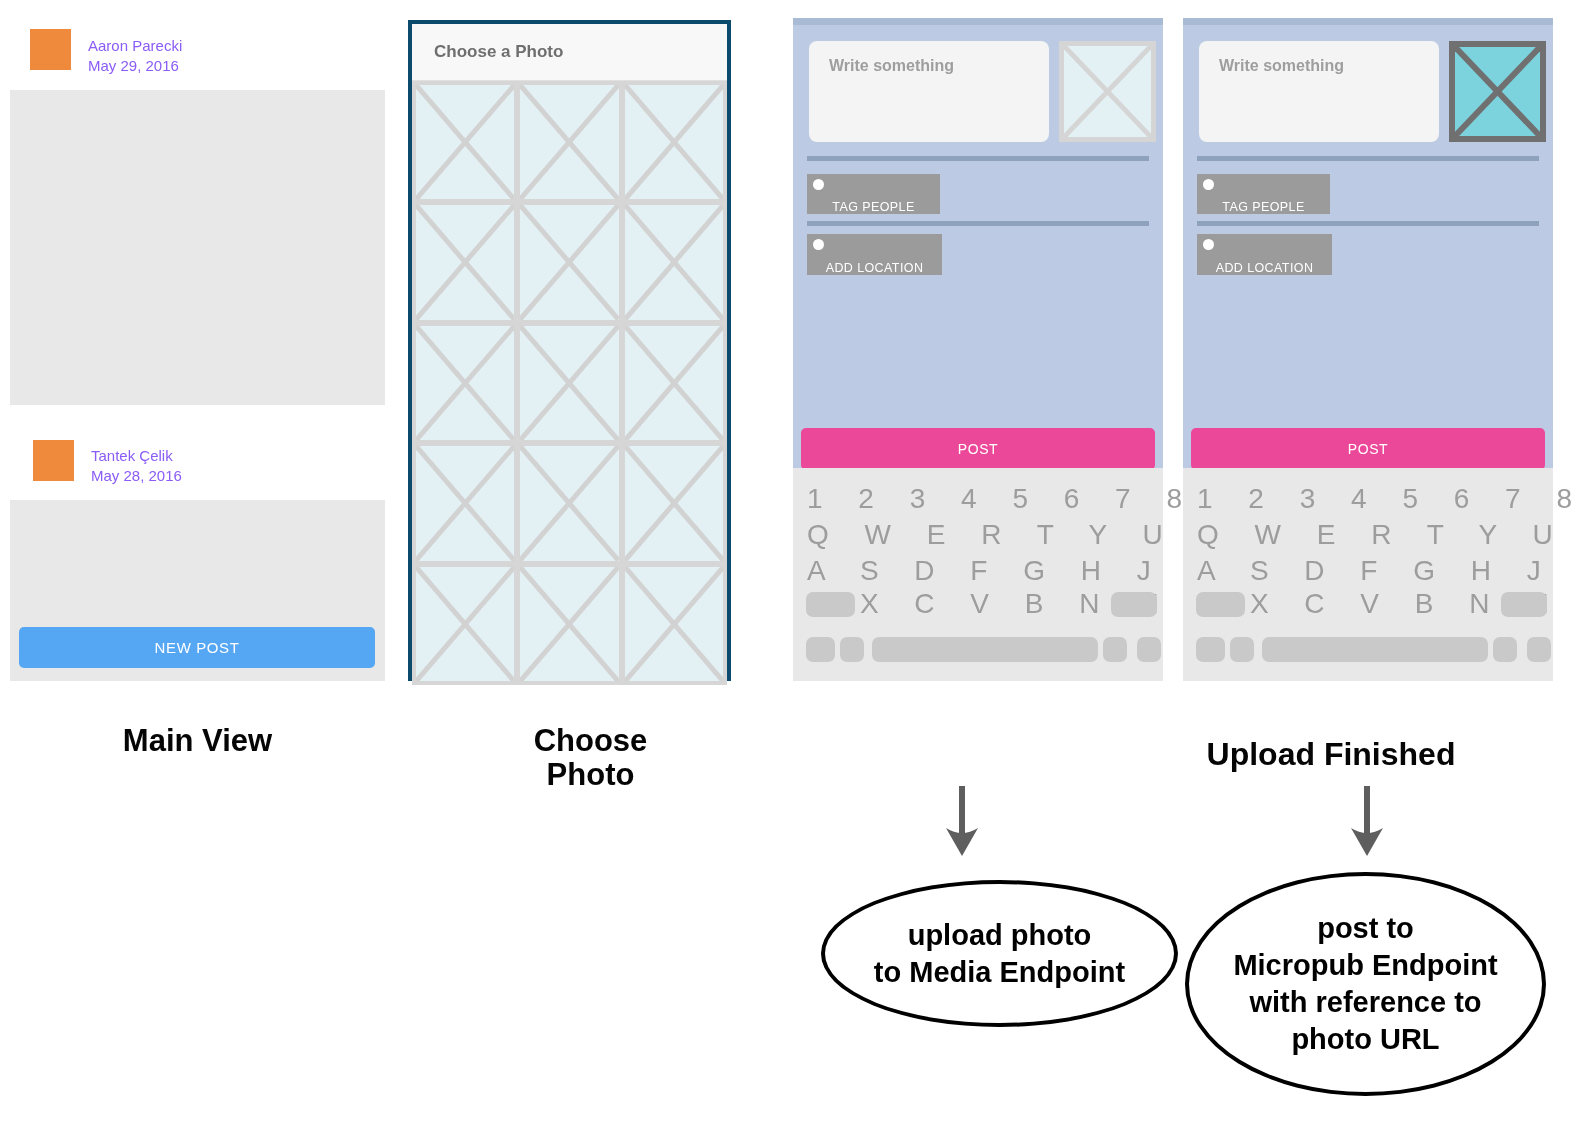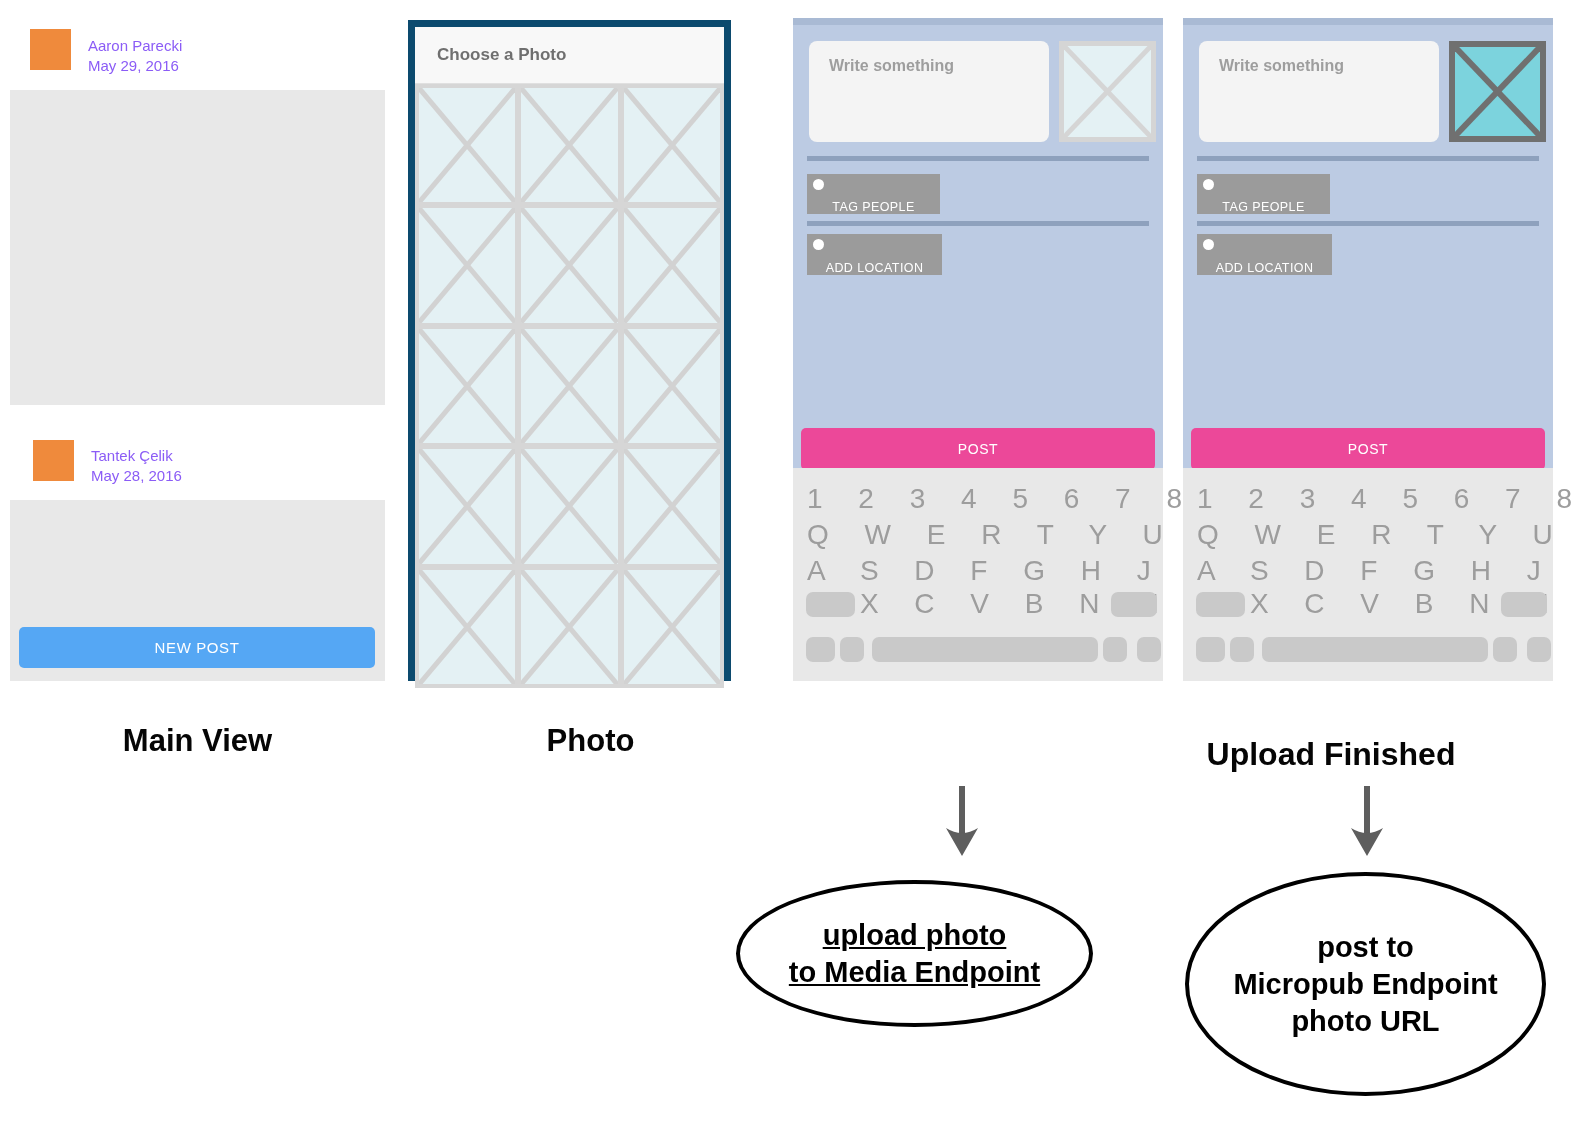--- a/index.html
+++ b/index.html
@@ -11,21 +11,21 @@
   .panel-main { position:absolute; left:10px; top:18px; width:375px; height:663px; background:#fff; }
   .avatar { position:absolute; width:41px; height:41px; background:#EF8A3C; }
   .post-meta { position:absolute; color:#8b5cf6; font-size:15px; line-height:20px; }
   .img-ph { position:absolute; left:0; width:100%; background:#E8E8E8; }
   .btn-blue { position:absolute; background:#55A7F4; border-radius:5px; color:#fff;
               display:flex; align-items:center; justify-content:center;
               font-size:15px; letter-spacing:0.6px; cursor:pointer; border:none; }
 
   
   .panel-choose { position:absolute; left:408px; top:20px; width:323px; height:661px;
-                  background:#fca5a5; border:7px solid #0c4a6e; }
+                  background:#fca5a5; border:4px solid #0c4a6e; }
   .choose-header { position:absolute; left:0; top:0; width:100%; height:57px; background:#F8F8F8;
                    border-bottom:1px solid #E0E0E0; display:flex; align-items:center; }
   .choose-header span { margin-left:22px; font-size:17px; font-weight:bold; color:#6F6F6F; }
   .photo-grid { position:absolute; left:0; top:57px; width:100%; height:604px;
                 display:grid; grid-template-columns:repeat(3,1fr); grid-template-rows:repeat(5,1fr);
                 gap:6px; padding:4px; background:#D6D6D6; }
   .photo-cell { background:#E4F1F4; position:relative; cursor:pointer; }
   .photo-cell svg, .thumb svg { position:absolute; inset:0; width:100%; height:100%; }
 
   
@@ -71,21 +71,21 @@
   .cap-main   { left:10px;   top:724px; width:375px; }
   .cap-choose { left:408px;  top:724px; width:365px; }
   .cap-create { left:793px;  top:737px; width:370px; font-size:32px; }
   .cap-upload { left:1146px; top:737px; width:370px; font-size:32px; }
   .flow-arrow { position:absolute; width:36px; height:72px; }
   .arrow-create { left:944px;  top:786px; }
   .arrow-upload { left:1349px; top:786px; }
   .ellipse { position:absolute; border:4px solid #000; border-radius:50%; background:#fff;
              display:flex; flex-direction:column; align-items:center; justify-content:center;
              font-weight:bold; color:#000; font-size:29px; line-height:37px; text-align:center; }
-  .ellipse-media    { left:736px;  top:880px; width:357px; height:147px;text-decoration:underline; }
+  .ellipse-media    { left:821px;  top:880px; width:357px; height:147px; }
   .ellipse-micropub { left:1185px; top:872px; width:361px; height:224px; }
 </style>
 </head>
 <body>
 
 <div id="stage">
 
   <div class="panel-main">
     <div class="avatar" style="left:20px; top:11px;"></div>
     <div class="post-meta" style="left:78px; top:18px;">
@@ -271,36 +271,38 @@
       <div class="kb-key kb-fn1"></div>
       <div class="kb-key kb-fn2"></div>
       <div class="kb-key kb-space"></div>
       <div class="kb-key kb-fn3"></div>
       <div class="kb-key kb-fn4"></div>
     </div>
   </div>
 
   <div class="caption cap-main">Main View</div>
   <div class="caption cap-choose">
+    <div>Choose</div>
     <div>Photo</div>
   </div>
   <div class="caption cap-upload">Upload Finished</div>
 
   <svg class="flow-arrow arrow-create" viewBox="0 0 36 72">
     <rect x="15" y="0" width="6" height="48" fill="#5E5E5E"></rect>
     <path d="M18 70 L2 42 Q18 52 34 42 Z" fill="#5E5E5E"></path>
   </svg>
   <svg class="flow-arrow arrow-upload" viewBox="0 0 36 72">
     <rect x="15" y="0" width="6" height="48" fill="#5E5E5E"></rect>
     <path d="M18 70 L2 42 Q18 52 34 42 Z" fill="#5E5E5E"></path>
   </svg>
 
   <div class="ellipse ellipse-media">
     <div>upload photo</div>
     <div>to Media Endpoint</div>
   </div>
   <div class="ellipse ellipse-micropub">
     <div>post to</div>
     <div>Micropub Endpoint</div>
+    <div>with reference to</div>
     <div>photo URL</div>
   </div>
 
 </div>
 
 </body></html>

